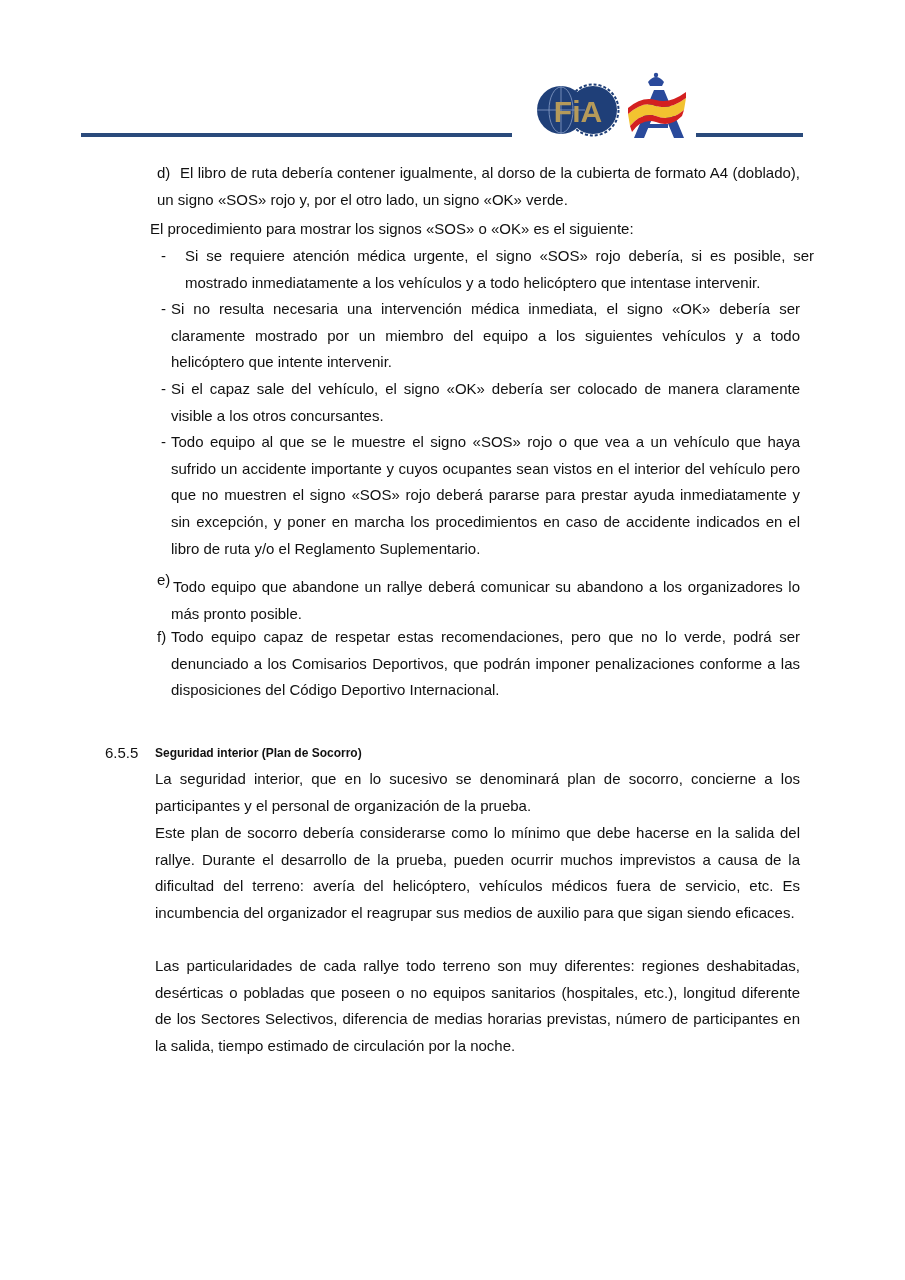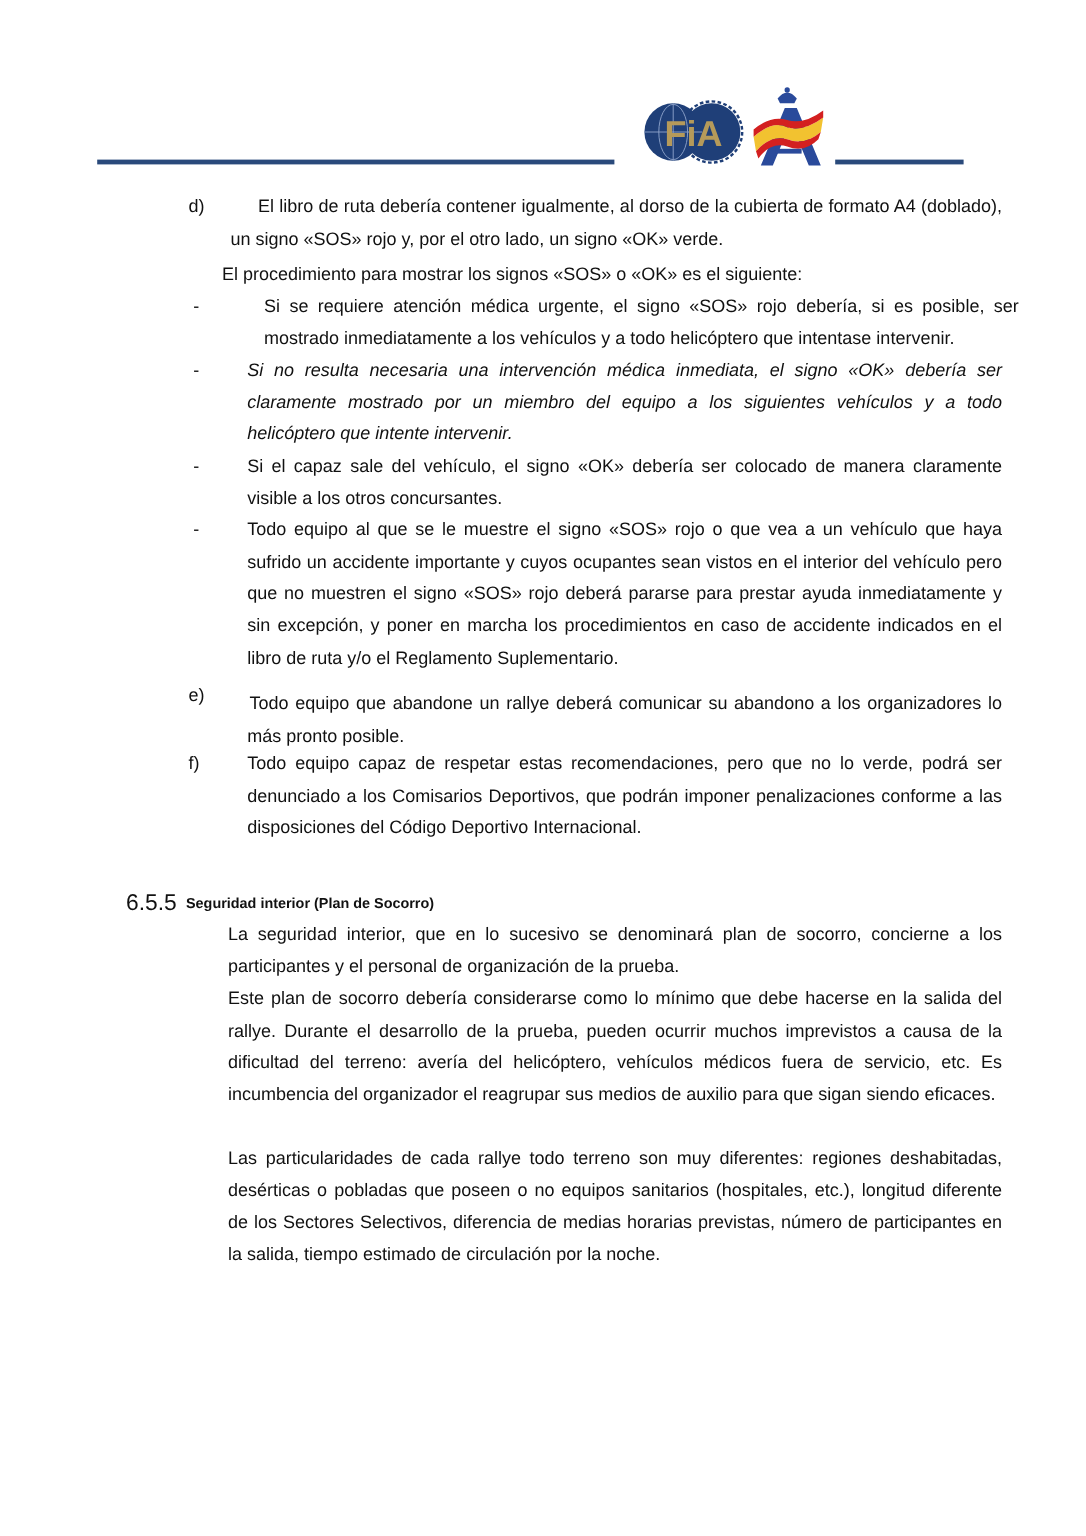--- a/index.html
+++ b/index.html
@@ -5,23 +5,23 @@
   html, body { margin: 0; padding: 0; background: #ffffff; }
   body { width: 905px; height: 1280px; position: relative; overflow: hidden;
          font-family: "Liberation Sans", sans-serif; color: #111; }
   .rule-left { position: absolute; left: 81px; top: 133px; width: 431px; height: 4px; background: #2a4a7b; }
   .rule-right { position: absolute; left: 696px; top: 133px; width: 107px; height: 4px; background: #2a4a7b; }
   .logo-fia { position: absolute; left: 536px; top: 80px; width: 84px; height: 60px; }
   .logo-rfeda { position: absolute; left: 624px; top: 70px; width: 64px; height: 70px; }
 
   .content { position: absolute; left: 0; top: 0; width: 905px; }
   .p { position: absolute; font-size: 15px; line-height: 26.7px; text-align: justify; }
-  .p.last { text-align-last: left; margin-left: 35px; }
+  .p.last { text-align-last: left; }
   .bullet-dash { position: absolute; font-size: 15px; line-height: 26.7px; }
-  .heading-num { position: absolute; left: 105px; top: 740px; font-size: 19px; line-height: 26px; }
+  .heading-num { position: absolute; left: 105px; top: 740px; font-size: 15px; line-height: 26px; }
   .heading-title { position: absolute; left: 155px; top: 740px; font-size: 12px; line-height: 26px; font-weight: bold; }
 </style>
 </head>
 <body>
 
 <div>
   <div class="rule-left"></div>
 
   <svg class="logo-fia" viewBox="0 0 84 60">
     <circle cx="25" cy="30" r="24" fill="#1f3f78"></circle>
@@ -50,21 +50,21 @@
 
   <div class="p" style="left:157px; top:160px; width:20px;">d)</div>
   <div class="p last" style="left:157px; top:160px; width:643px; text-indent:23px;">El libro de ruta debería contener igualmente, al dorso de la cubierta de formato A4 (doblado), un signo «SOS» rojo y, por el otro lado, un signo «OK» verde.</div>
 
   <div class="p last" style="left:150px; top:216px; width:643px;">El procedimiento para mostrar los signos «SOS» o «OK» es el siguiente:</div>
 
   <div class="bullet-dash" style="left:161px; top:243px;">-</div>
   <div class="p last" style="left:185px; top:243px; width:629px;">Si se requiere atención médica urgente, el signo «SOS» rojo debería, si es posible, ser mostrado inmediatamente a los vehículos y a todo helicóptero que intentase intervenir.</div>
 
   <div class="bullet-dash" style="left:161px; top:296px;">-</div>
-  <div class="p last" style="left:171px; top:296px; width:629px;font-style:italic;">Si no resulta necesaria una intervención médica inmediata, el signo «OK» debería ser claramente mostrado por un miembro del equipo a los siguientes vehículos y a todo helicóptero que intente intervenir.</div>
+  <div class="p last" style="left:171px; top:296px; width:629px;">Si no resulta necesaria una intervención médica inmediata, el signo «OK» debería ser claramente mostrado por un miembro del equipo a los siguientes vehículos y a todo helicóptero que intente intervenir.</div>
 
   <div class="bullet-dash" style="left:161px; top:376px;">-</div>
   <div class="p last" style="left:171px; top:376px; width:629px;">Si el capaz sale del vehículo, el signo «OK» debería ser colocado de manera claramente visible a los otros concursantes.</div>
 
   <div class="bullet-dash" style="left:161px; top:429px;">-</div>
   <div class="p last" style="left:171px; top:429px; width:629px;">Todo equipo al que se le muestre el signo «SOS» rojo o que vea a un vehículo que haya sufrido un accidente importante y cuyos ocupantes sean vistos en el interior del vehículo pero que no muestren el signo «SOS» rojo deberá pararse para prestar ayuda inmediatamente y sin excepción, y poner en marcha los procedimientos en caso de accidente indicados en el libro de ruta y/o el Reglamento Suplementario.</div>
 
   <div class="p" style="left:157px; top:567px;">e)</div>
   <div class="p last" style="left:171px; top:574px; width:629px; text-indent:2px;">Todo equipo que abandone un rallye deberá comunicar su abandono a los organizadores lo más pronto posible.</div>
 

